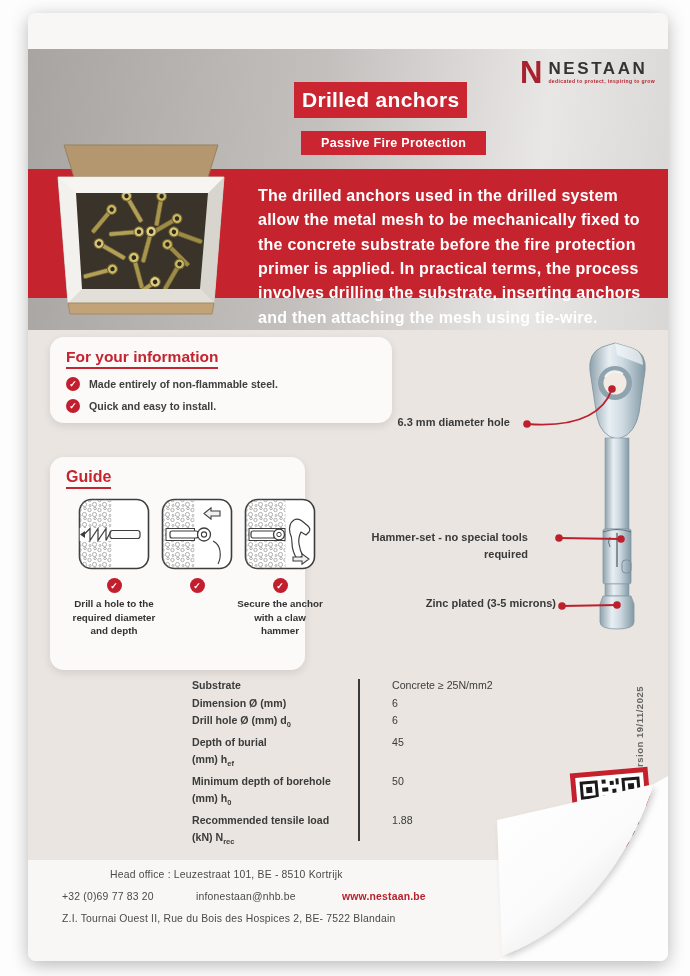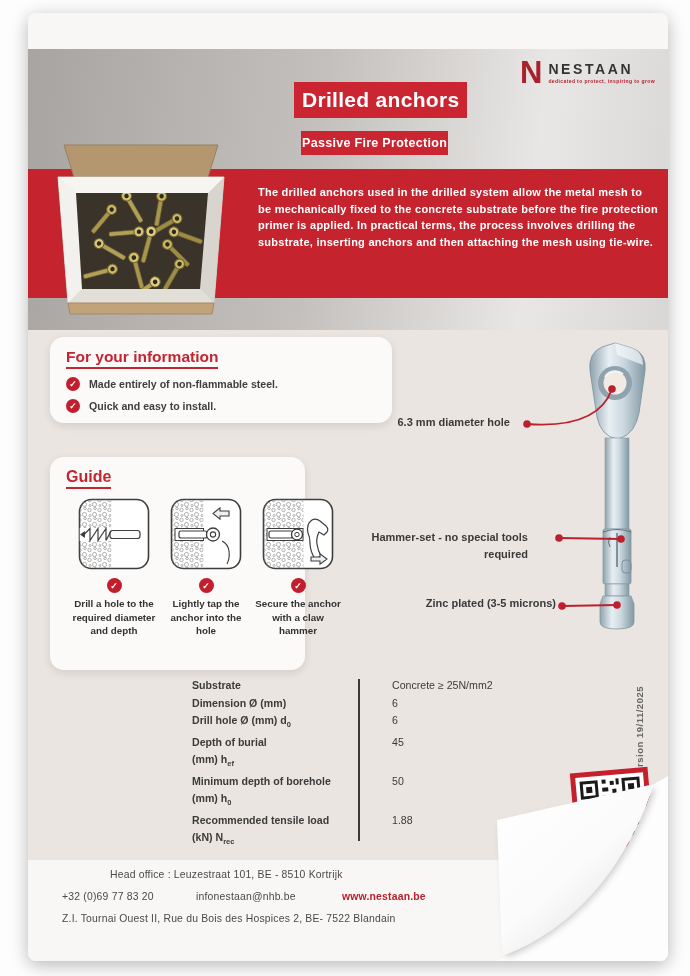--- a/index.html
+++ b/index.html
@@ -12,28 +12,28 @@
   .band-top    { left:0; top:0; width:640px; height:36px; background:#f8f7f5; }
   .band-grey   { left:0; top:36px; width:640px; height:281px;
                  background:linear-gradient(97deg,#a7a4a2 0%,#c3c0be 45%,#e9e7e5 78%,#d9d7d5 100%); }
   .body-beige  { left:0; top:317px; width:640px; height:530px; background:#eae5e0; }
   .band-footer { left:0; top:847px; width:640px; height:101px; background:#f8f7f5; }
   .band-red    { left:0; top:156px; width:640px; height:129px; background:#c5242f; }
 
   
   .logo { left:492px; top:45px; display:flex; align-items:flex-start; gap:7px; }
   .logo-mark { font-size:31px; font-weight:900; color:#a8222d; line-height:30px; letter-spacing:-1px; }
-  .logo-name { font-size:14px; font-weight:700; color:#333; letter-spacing:2.6px; line-height:16px; margin-top:3px; }
+  .logo-name { font-size:17px; font-weight:700; color:#333; letter-spacing:2.6px; line-height:16px; margin-top:3px; }
   .logo-tag  { font-size:5px; font-weight:700; color:#b3222e; letter-spacing:0.4px; margin-top:1px; white-space:nowrap; }
 
   .title-box { left:266px; top:69px; background:#cb2531; color:#fff; font-size:21px; font-weight:800;
                padding:6px 8px; letter-spacing:0.3px; }
   .subtitle-box { left:273px; top:118px; background:#cb2531; color:#fff; font-size:12.5px; font-weight:700;
-               padding:5px 1px; letter-spacing:0.3px; }
-  .intro-text { left:230px; top:171px; width:400px; color:#fff; font-size:11px; font-weight:700;
+               padding:5px 20px; letter-spacing:0.3px; }
+  .intro-text { left:230px; top:171px; width:400px; color:#fff; font-size:16px; font-weight:700;
                line-height:1.52; letter-spacing:0.25px; }
 
   
   .card { background:#fbfaf9; border-radius:14px; box-shadow:0 3px 8px rgba(0,0,0,0.10); }
   .info-card  { left:22px; top:324px; width:342px; height:86px; padding:11px 8px 0 16px; }
   .guide-card { left:22px; top:444px; width:255px; height:213px; padding:11px 12px 0 16px; }
   .sec-title { display:inline-block; color:#c32531; font-weight:800; border-bottom:2.5px solid #c32531; padding-bottom:1px; }
   .info-card .sec-title { font-size:15.5px; }
   .guide-card .sec-title { font-size:16px; }
   .info-item { display:flex; align-items:center; gap:9px; margin-top:8px; }
@@ -237,21 +237,20 @@
             <rect x="2.5" y="2.5" width="32" height="69" fill="url(#stip)"></rect>
             <rect x="6" y="31.5" width="28.5" height="12" fill="#fff" stroke="#3d3d3d" stroke-width="1"></rect>
           </g>
           <rect x="10" y="34" width="28" height="7" rx="2" fill="#fff" stroke="#3d3d3d" stroke-width="1.2"></rect>
           <circle cx="44" cy="37.5" r="6.5" fill="#fff" stroke="#3d3d3d" stroke-width="1.3"></circle>
           <circle cx="44" cy="37.5" r="2.6" fill="#fff" stroke="#3d3d3d" stroke-width="1.1"></circle>
           <path d="M60,14 h-9 v-3.2 l-7,5.7 7,5.7 v-3.2 h9 Z" fill="#f0f0f0" stroke="#3d3d3d" stroke-width="1.1"></path>
           <path d="M53,44 q6,3 7,10 q1,7 -2,13" fill="none" stroke="#3d3d3d" stroke-width="1.1"></path>
         </svg>
         <span class="chk">✓</span>
-        <div class="cap">Lightly tap the anchor into the hole</div>
       </div>
 
       <div class="step">
         <svg width="74" height="74" viewBox="0 0 74 74">
           <defs>
               <clipPath id="rr3">
                 <rect x="2.5" y="2.5" width="69" height="69" rx="12"></rect>
               </clipPath>
             </defs>
           <rect x="2.5" y="2.5" width="69" height="69" rx="12" fill="#fff" stroke="#3d3d3d" stroke-width="1.6"></rect>

